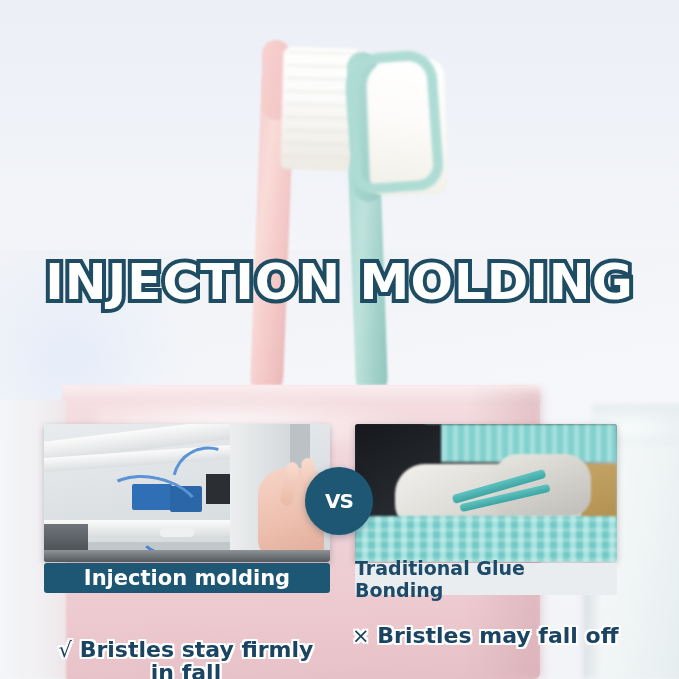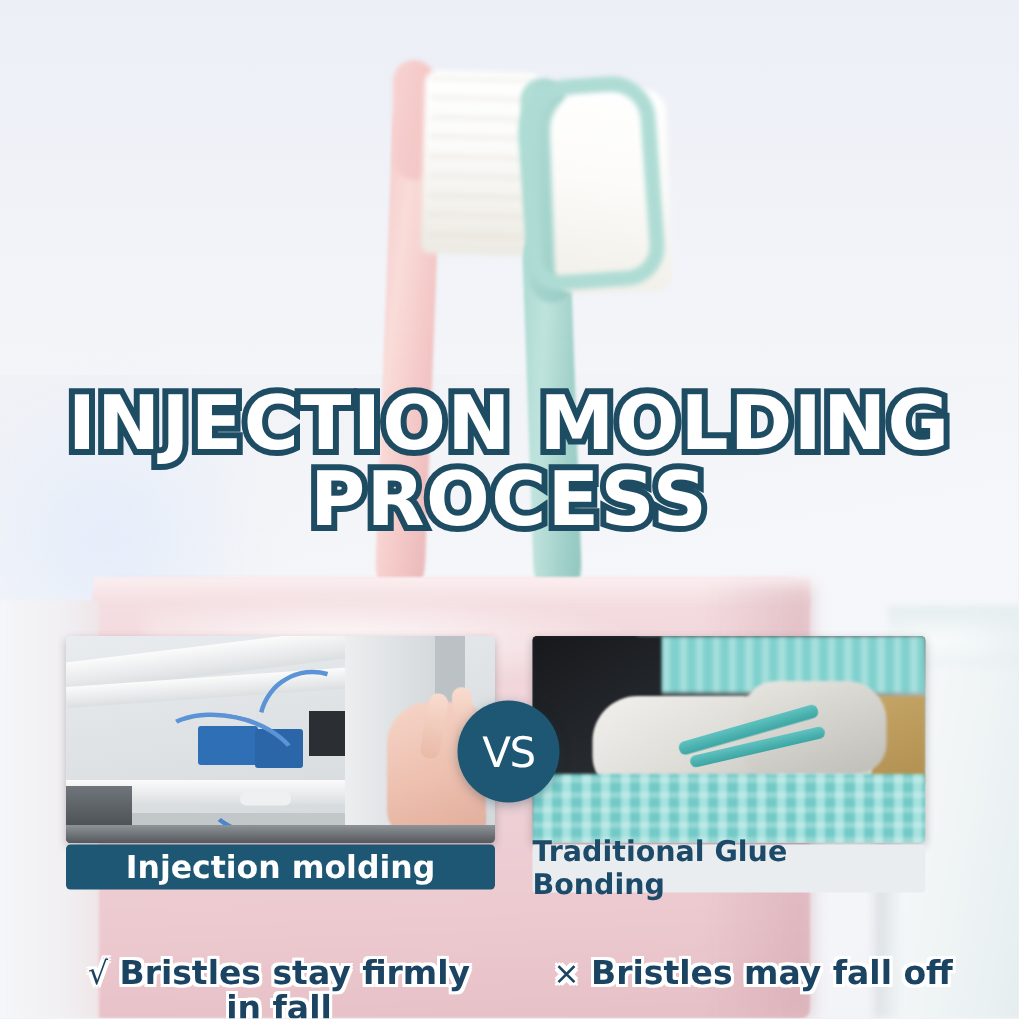--- a/index.html
+++ b/index.html
@@ -121,39 +121,39 @@
     border-radius:4px;filter:blur(.5px);}
   .gb-card{position:absolute;left:96px;top:74px;width:130px;height:48px;
     background:linear-gradient(170deg,#f2f0ea,#d8d5cd);filter:blur(.9px);}
   .gb-box{position:absolute;left:196px;top:40px;width:66px;height:58px;
     background:linear-gradient(160deg,#c8a86a,#b08f50);filter:blur(1px);}
 
   
   .vs{position:absolute;left:305px;top:467px;width:68px;height:68px;border-radius:50%;
     background:#1d5774;display:flex;align-items:center;justify-content:center;
     z-index:9;box-shadow:0 2px 7px rgba(25,60,80,.35);}
-  .vs span{font-family:"DejaVu Sans",sans-serif;font-weight:normal;font-size:28px;
+  .vs span{font-family:"DejaVu Sans",sans-serif;font-weight:bold;font-size:20px;
     color:#fff;letter-spacing:-1px;}
 
   
   .label-left{position:absolute;left:44px;top:563px;width:286px;height:30px;
     background:#1d5774;border-radius:3px;display:flex;align-items:center;justify-content:center;z-index:8;}
   .label-left span{font-family:"DejaVu Sans",sans-serif;font-weight:bold;font-size:21px;color:#fff;}
   .label-right{position:absolute;left:355px;top:563px;width:262px;height:32px;
     background:#e9edf0;border-radius:2px;display:flex;align-items:center;justify-content:flex-end;z-index:8;}
   .label-right span{font-family:"DejaVu Sans",sans-serif;font-weight:bold;font-size:19px;color:#1c4a68;}
 
   
   .cap{position:absolute;z-index:8;font-family:"DejaVu Sans",sans-serif;font-weight:bold;
     color:#1b4463;line-height:1.05;
     text-shadow:
       -2px -2px 0 #fff, 2px -2px 0 #fff, -2px 2px 0 #fff, 2px 2px 0 #fff,
       -2px 0 0 #fff, 2px 0 0 #fff, 0 -2px 0 #fff, 0 2px 0 #fff; margin-top: 36px;}
   .cap-left{left:36px;top:602px;width:300px;text-align:center;font-size:22px;}
-  .cap-right{left:352px;top:602px;width:300px;text-align:center;font-size:22px;}
+  .cap-right{left:352px;top:588px;width:300px;text-align:left;font-size:22px;}
   .mark{font-weight:normal;font-size:21px;}
 </style>
 </head>
 <body>
 
 <div class="stage">
 
   <div class="scene">
     <div class="top-haze"></div>
     <div class="soft-blue-glow"></div>
@@ -174,21 +174,20 @@
     <div class="cup-left-white"></div>
 
     <div class="teal-blob"></div>
     <div class="cup-white"></div>
     <div class="cup-white-rim"></div>
     <div class="cup-white-edge"></div>
   </div>
 
   <div class="headline">
     <span class="l1">INJECTION MOLDING</span>
-    <span class="l2">PROCESS</span>
   </div>
 
   <div class="photo photo-left">
     <div class="m-beam" style="left:-4px;top:6px;width:200px;height:20px;transform:rotate(-7deg);"></div>
     <div class="m-beam" style="left:0;top:26px;width:230px;height:14px;transform:rotate(-4deg);"></div>
     <div class="m-beam" style="left:-6px;top:96px;width:210px;height:16px;"></div>
     <div class="m-beam" style="left:40px;top:118px;width:240px;height:9px;background:#c2c7ca;"></div>
     <div class="m-dark" style="left:0;top:100px;width:44px;height:38px;"></div>
     <div class="m-dark" style="left:162px;top:50px;width:24px;height:30px;background:#2b2f33;"></div>
     <div class="m-blue" style="left:88px;top:60px;width:40px;height:26px;"></div>

